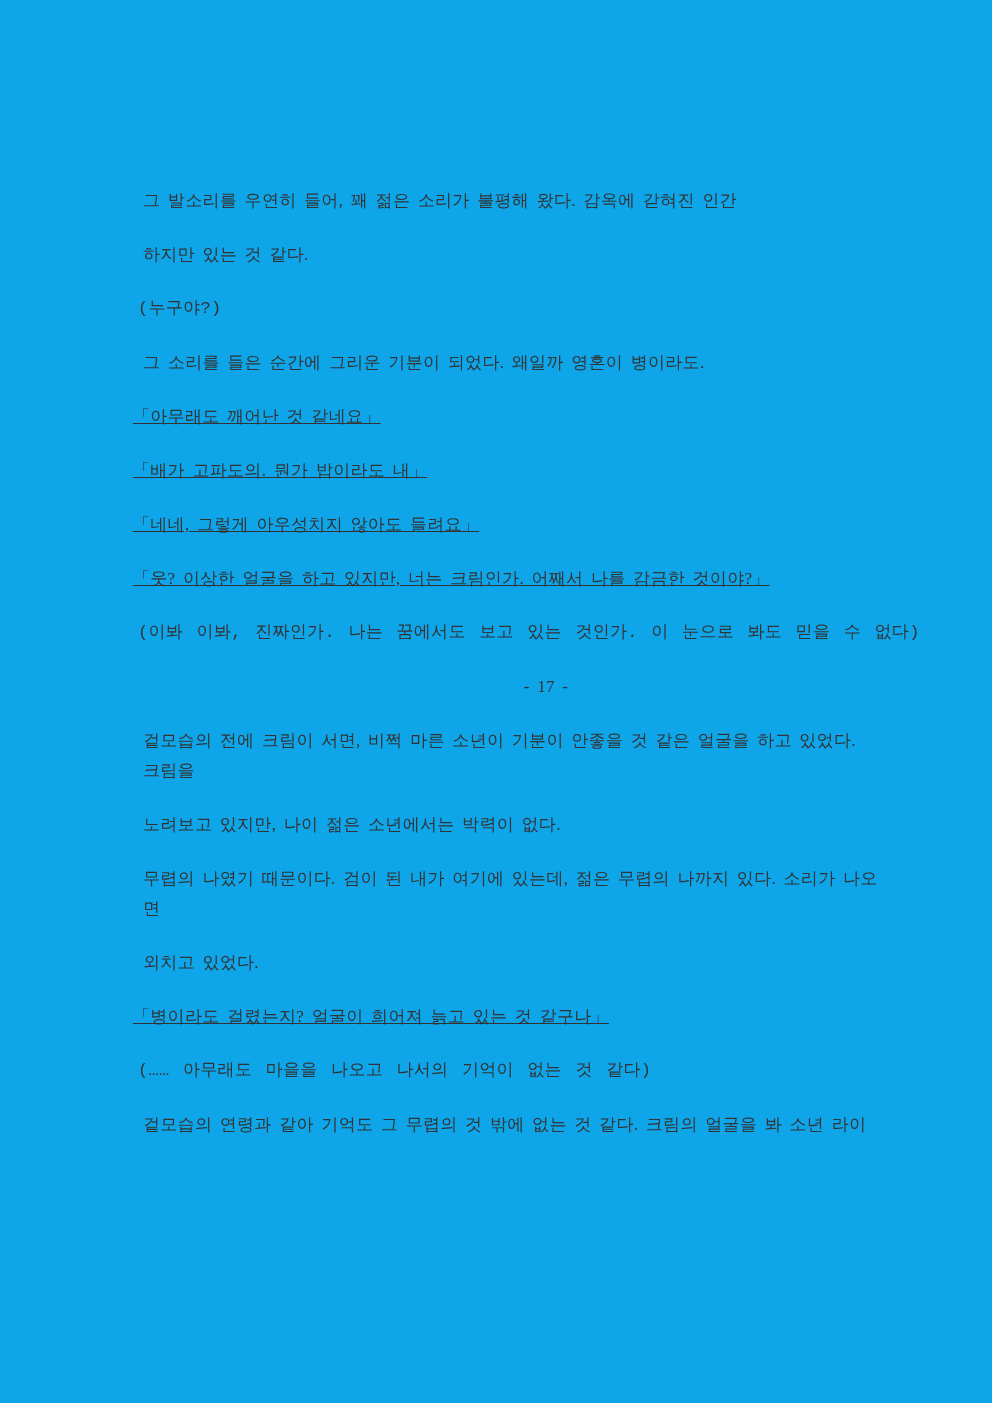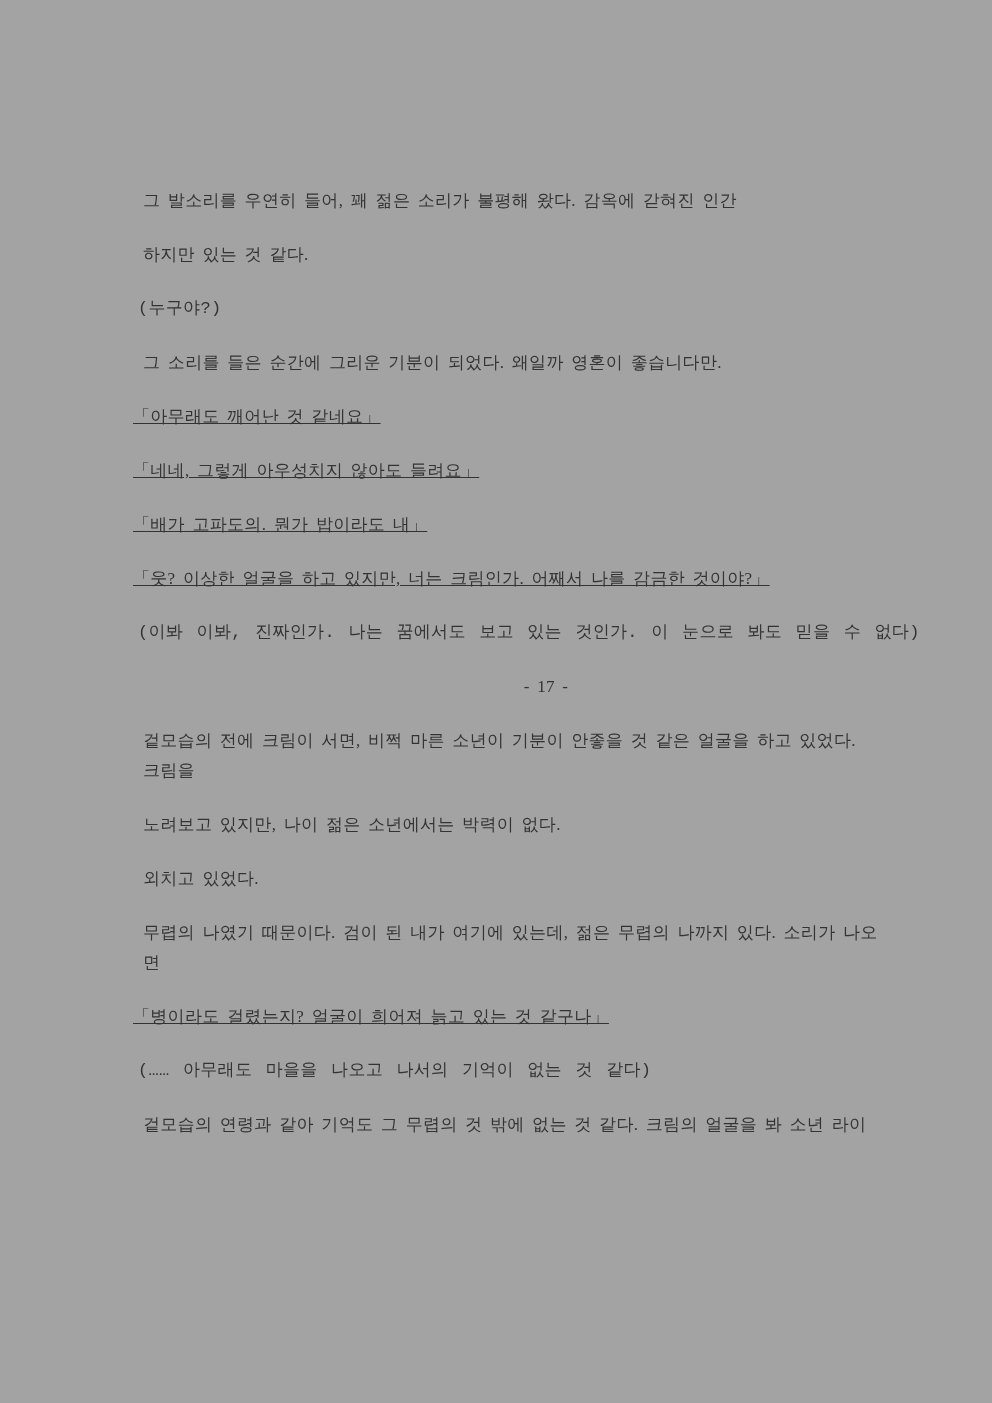--- a/index.html
+++ b/index.html
@@ -12,21 +12,21 @@
     height: 1403px;
     overflow: hidden;
     font-family: "Liberation Serif", "DejaVu Serif", serif;
     color: #333333;
   }
   .page {
     box-sizing: border-box;
     width: 992px;
     height: 1403px;
     padding: 186px 40px 0 143px;
-    background: #a3a3a3;
+    background: #0ea5e9;
   }
   .para {
     margin: 0 0 24px 0;
     font-size: 17px;
     letter-spacing: 0.3px;
     word-spacing: 3px;
   }
   .para .line {
     line-height: 30px;
     white-space: nowrap;
@@ -48,33 +48,33 @@
 
   <div class="para narration">
     <div class="line">하지만 있는 것 같다.</div>
   </div>
 
   <div class="para thought">
     <div class="line">(누구야?)</div>
   </div>
 
   <div class="para narration">
-    <div class="line">그 소리를 들은 순간에 그리운 기분이 되었다. 왜일까 영혼이 좋습니다만.</div>
+    <div class="line">그 소리를 들은 순간에 그리운 기분이 되었다. 왜일까 영혼이 병이라도.</div>
   </div>
 
   <div class="para dialogue">
     <div class="line">「아무래도 깨어난 것 같네요」</div>
   </div>
 
   <div class="para dialogue">
-    <div class="line">「네네, 그렇게 아우성치지 않아도 들려요」</div>
+    <div class="line">「배가 고파도의. 뭔가 밥이라도 내」</div>
   </div>
 
   <div class="para dialogue">
-    <div class="line">「배가 고파도의. 뭔가 밥이라도 내」</div>
+    <div class="line">「네네, 그렇게 아우성치지 않아도 들려요」</div>
   </div>
 
   <div class="para dialogue">
     <div class="line">「웃? 이상한 얼굴을 하고 있지만, 너는 크림인가. 어째서 나를 감금한 것이야?」</div>
   </div>
 
   <div class="para thought">
     <div class="line">(이봐 이봐, 진짜인가. 나는 꿈에서도 보고 있는 것인가. 이 눈으로 봐도 믿을 수 없다)</div>
   </div>
 
@@ -86,26 +86,26 @@
     <div class="line">겉모습의 전에 크림이 서면, 비쩍 마른 소년이 기분이 안좋을 것 같은 얼굴을 하고 있었다.</div>
     <div class="line">크림을</div>
   </div>
 
   <div class="para narration">
     <div class="line">노려보고 있지만, 나이 젊은 소년에서는 박력이 없다.</div>
   </div>
 
 
   <div class="para narration">
-    <div class="line">외치고 있었다.</div>
+    <div class="line">무렵의 나였기 때문이다. 검이 된 내가 여기에 있는데, 젊은 무렵의 나까지 있다. 소리가 나오</div>
+    <div class="line">면</div>
   </div>
 
   <div class="para narration">
-    <div class="line">무렵의 나였기 때문이다. 검이 된 내가 여기에 있는데, 젊은 무렵의 나까지 있다. 소리가 나오</div>
-    <div class="line">면</div>
+    <div class="line">외치고 있었다.</div>
   </div>
 
   <div class="para dialogue">
     <div class="line">「병이라도 걸렸는지? 얼굴이 희어져 늙고 있는 것 같구나」</div>
   </div>
 
 
   <div class="para thought">
     <div class="line">(…… 아무래도 마을을 나오고 나서의 기억이 없는 것 같다)</div>
   </div>

